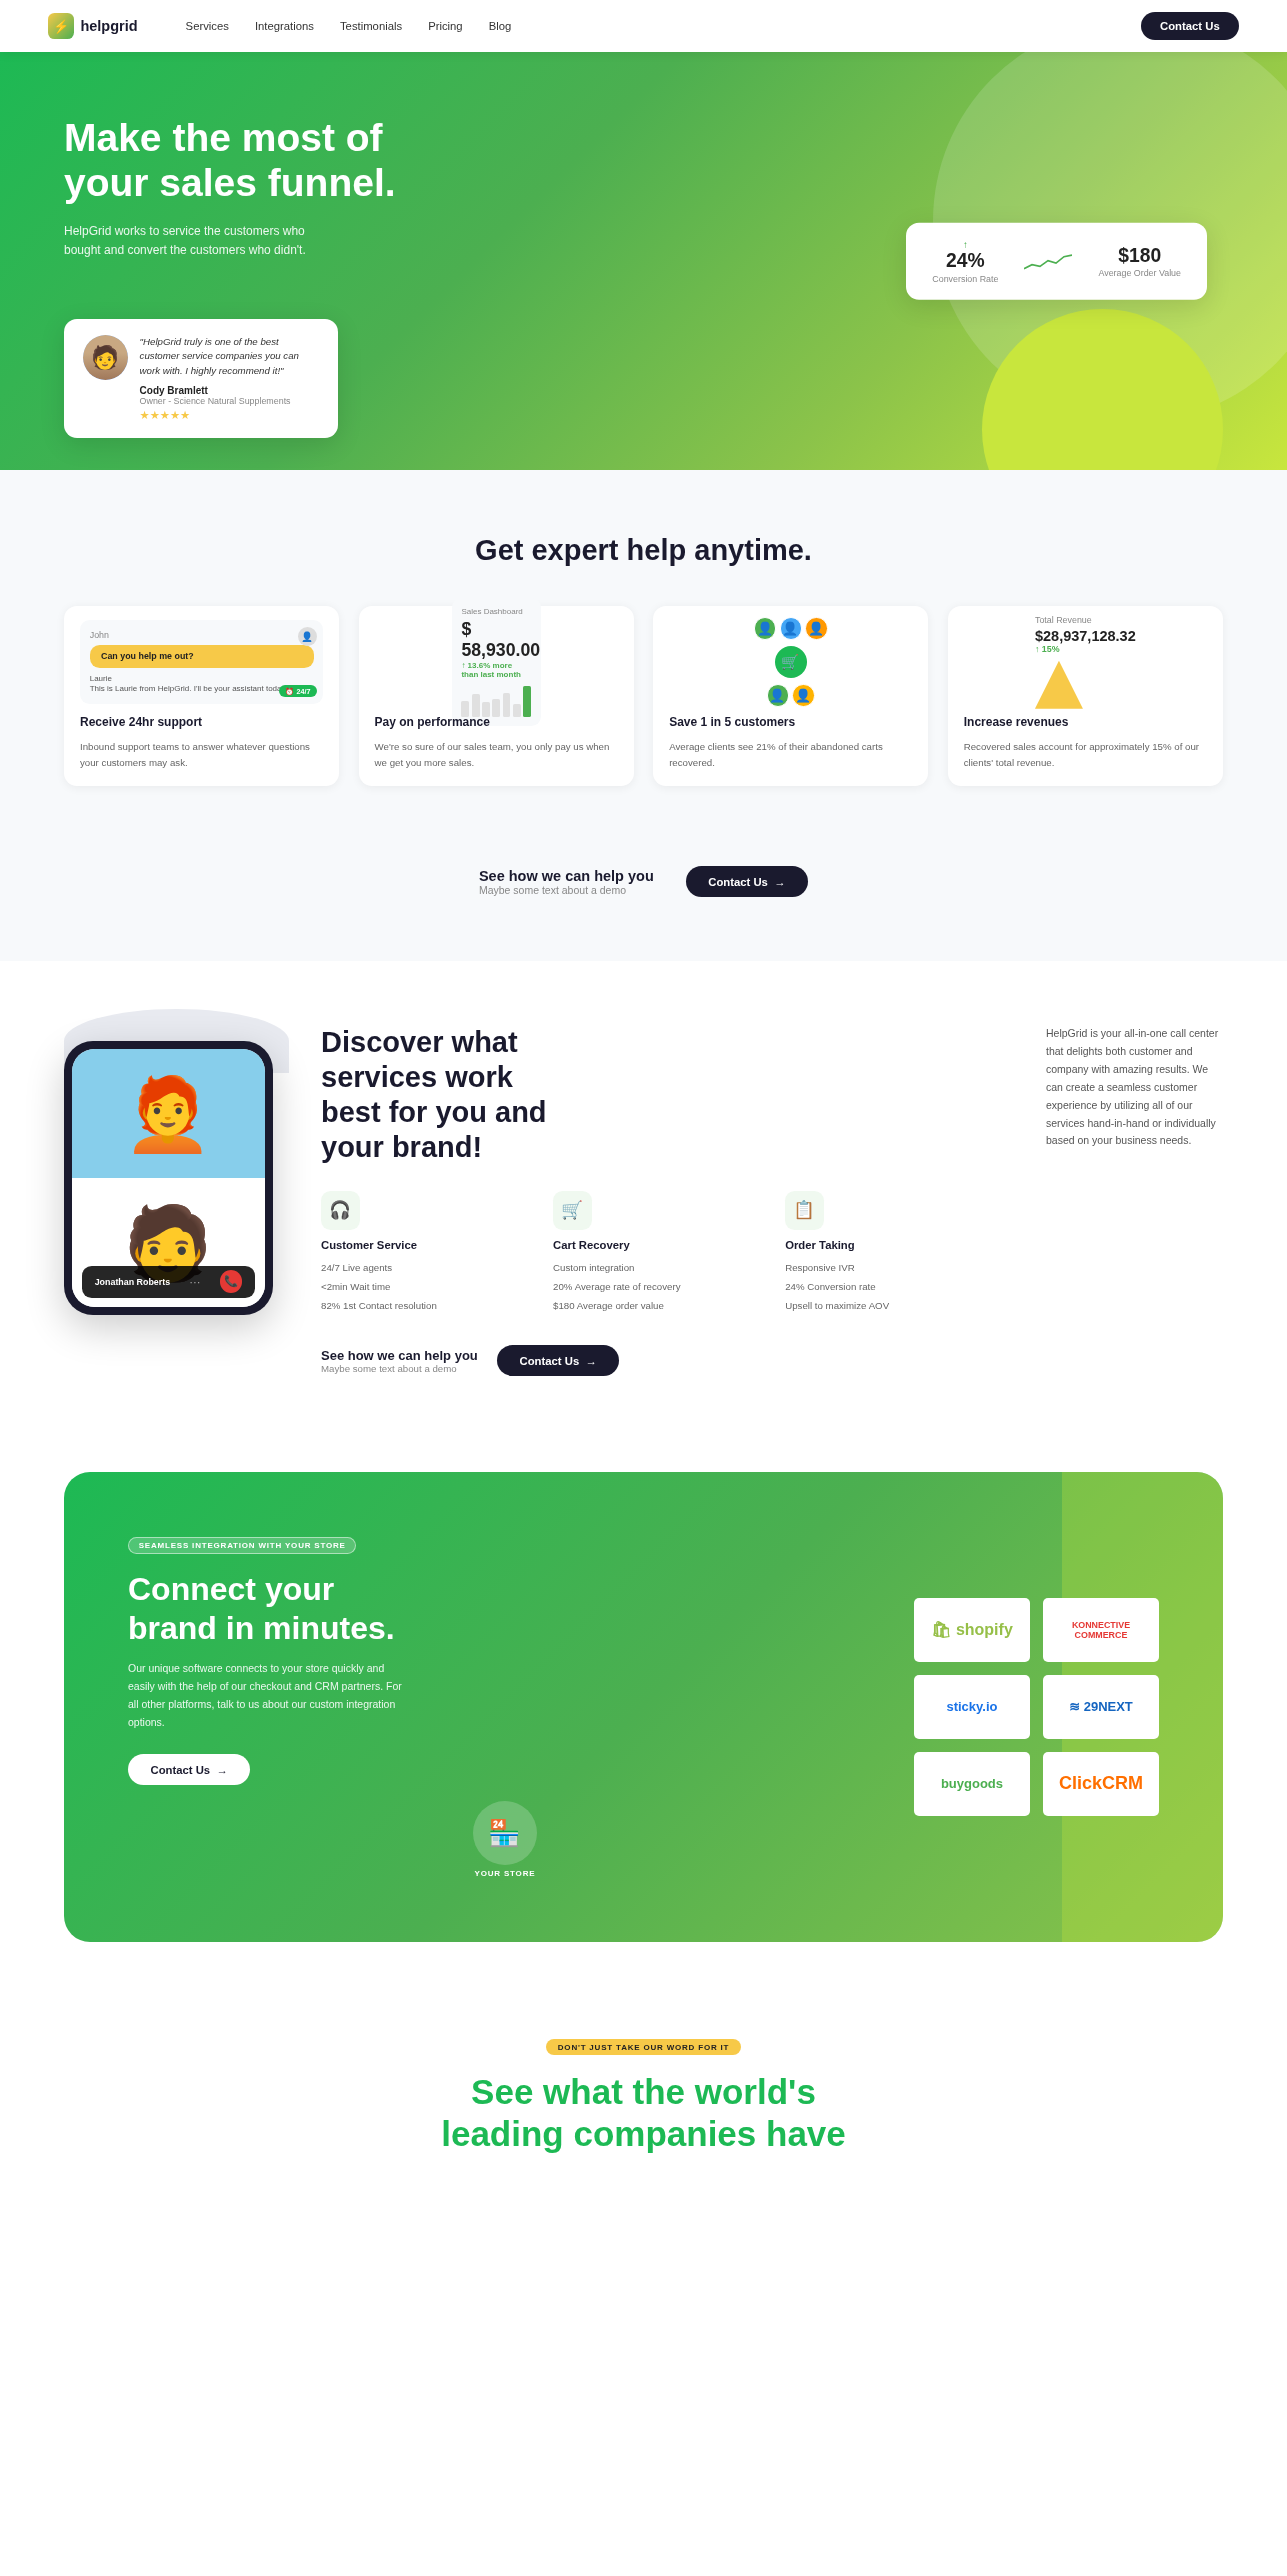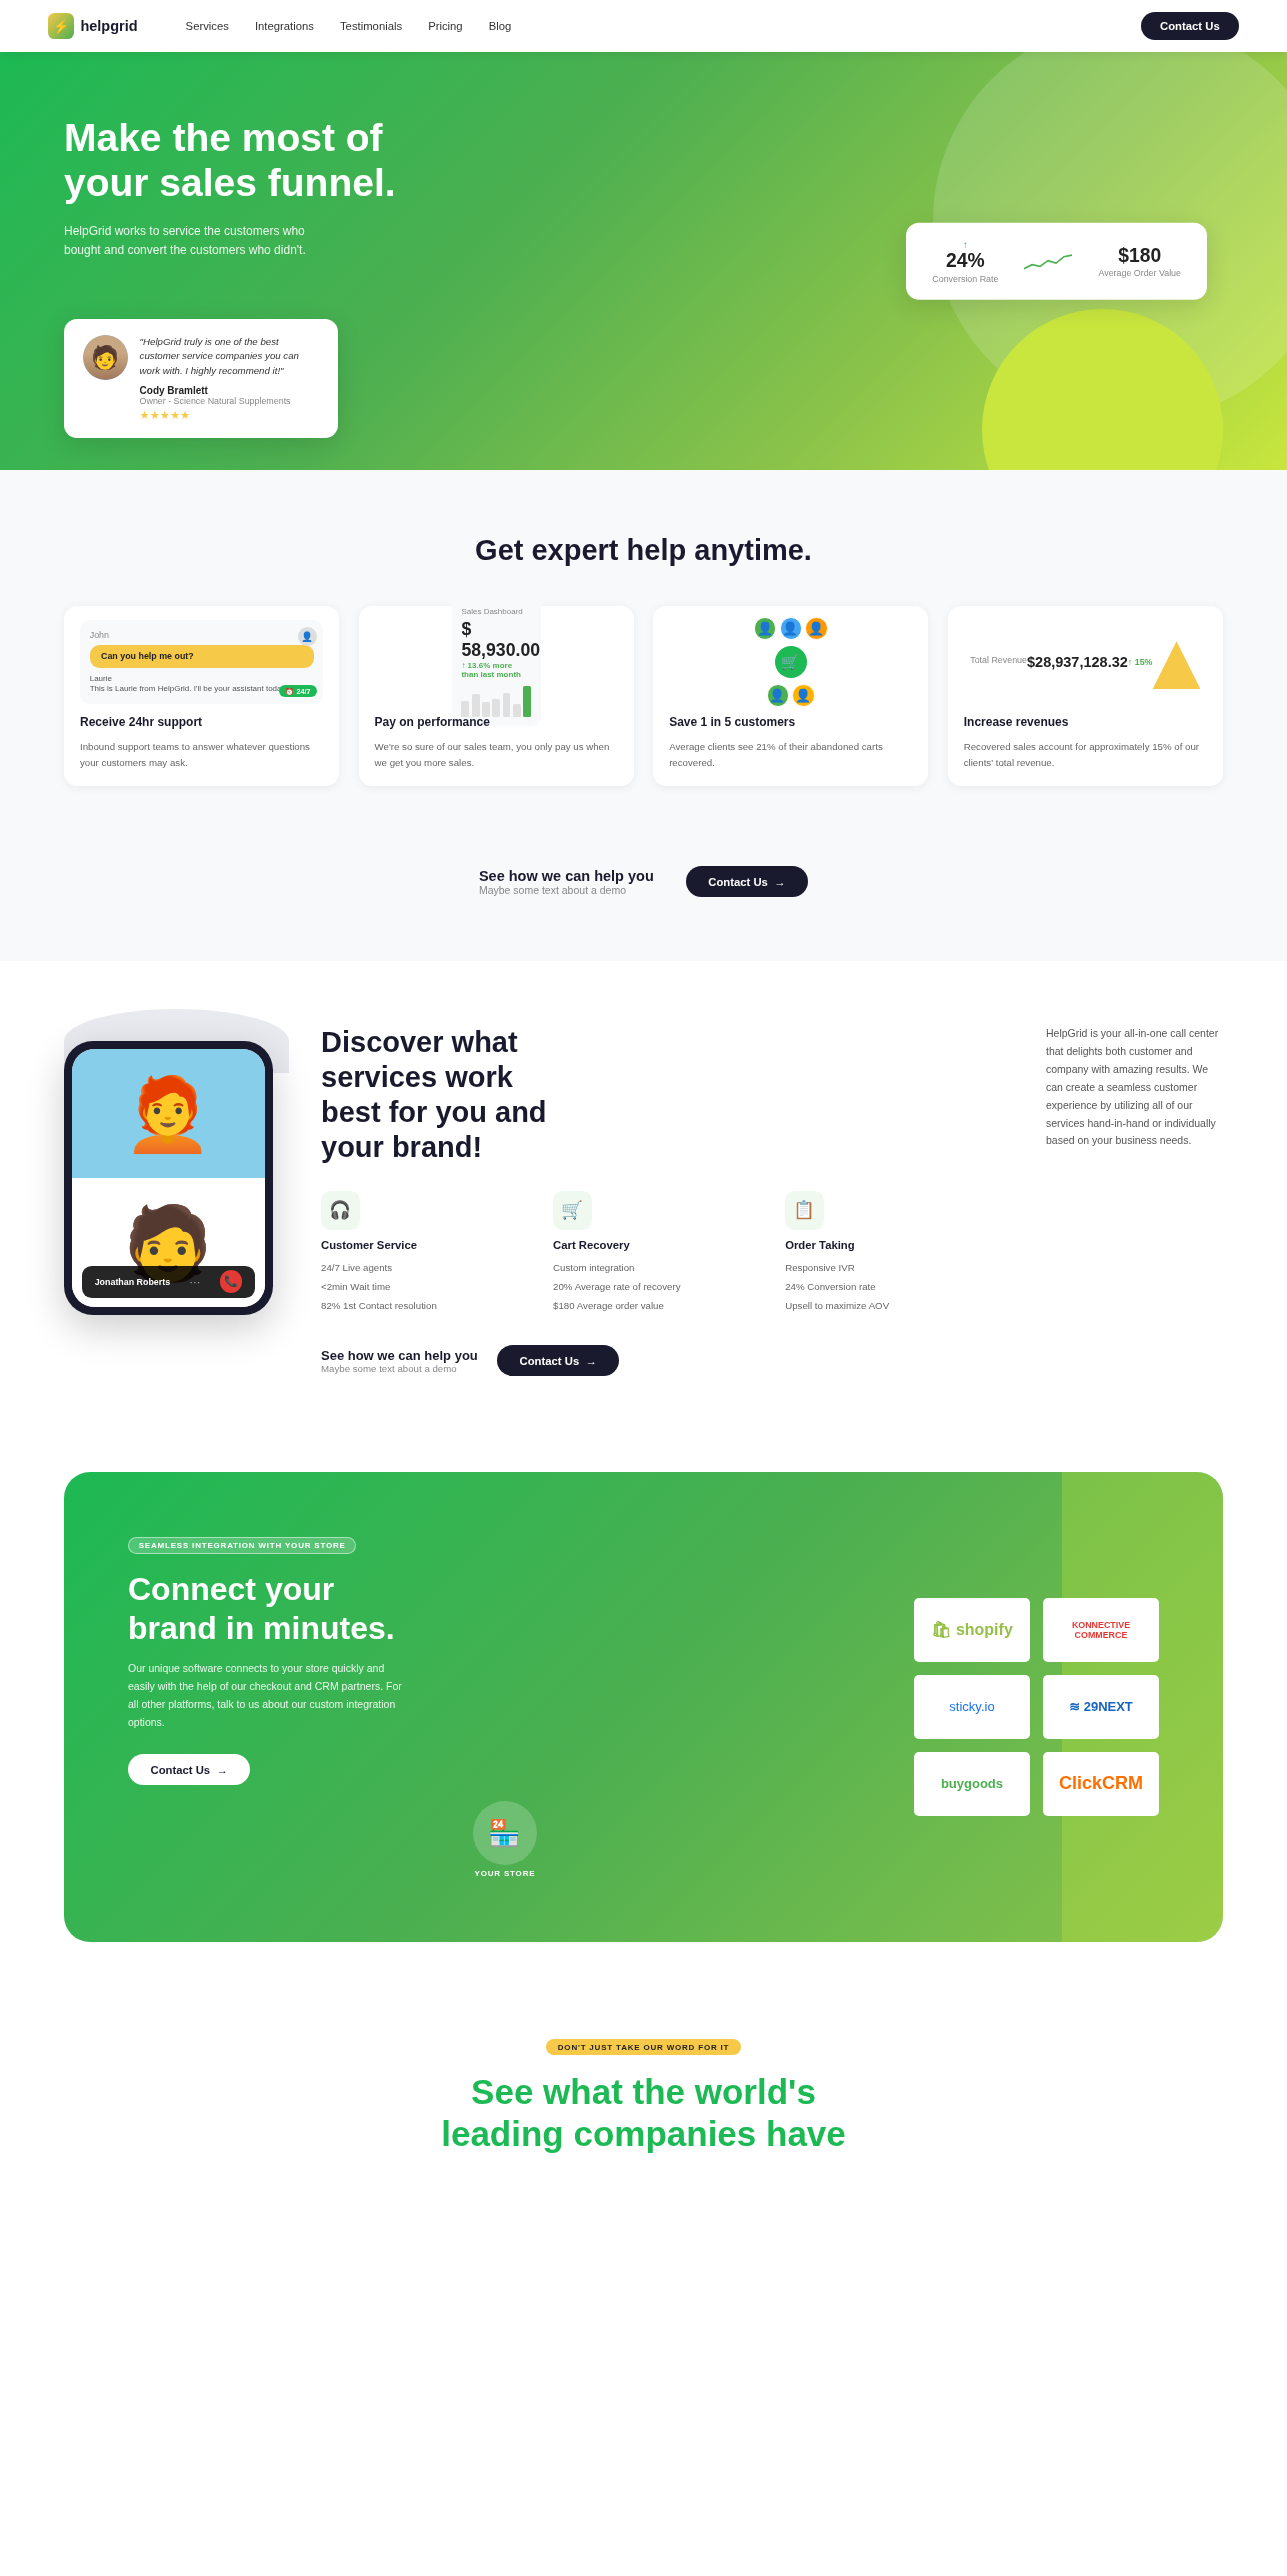--- a/index.html
+++ b/index.html
@@ -134,21 +134,21 @@
     .badge-pill { background: rgba(255,255,255,0.2); border: 0.8px solid rgba(255,255,255,0.5); color: #fff; font-size: 8px; font-weight: 700; padding: 3.2px 9.7px; border-radius: 16px; display: inline-block; margin-bottom: 16px; letter-spacing: 0.8px; }
     .integrations-left h2 { font-size: 32px; font-weight: 800; color: #fff; line-height: 1.2; margin-bottom: 13px; }
     .integrations-left p { font-size: 10.5px; color: rgba(255,255,255,0.9); line-height: 1.7; margin-bottom: 22.5px; max-width: 274px; }
     .btn-white { background: #fff; color: #1a1a2e; border: none; padding: 9.7px 22.5px; border-radius: 19.3px; font-size: 11.3px; font-weight: 600; cursor: pointer; display: inline-flex; align-items: center; gap: 6.4px; }
     .store-icon-circle { width: 64px; height: 64px; background: rgba(255,255,255,0.2); border-radius: 50%; display: flex; align-items: center; justify-content: center; font-size: 26px; margin: 16px auto 0; }
     .integrations-grid { display: grid; grid-template-columns: repeat(2, 1fr); gap: 13px; z-index: 2; }
     .integration-card { background: #fff; border-radius: 5px; padding: 16px; display: flex; align-items: center; justify-content: center; min-width: 113px; min-height: 64px; }
     .integration-logo { font-size: 14.5px; font-weight: 700; color: #333; }
     .shopify-green { color: #96bf48; font-size: 16px; font-weight: 800; }
     .konnective-red { color: #e53935; font-size: 10.5px; font-weight: 700; }
-    .sticky-blue { color: #1a73e8; font-size: 13px; font-weight: 400; text-align: right; }
+    .sticky-blue { color: #1a73e8; font-size: 13px; font-weight: 700; text-align: right; }
     .nextnine-blue { color: #1565c0; font-size: 13px; font-weight: 700; }
     .buygoods-green { color: #4caf50; font-size: 13px; font-weight: 700; }
     .clickcrm-orange { color: #ff6f00; font-size: 18px; font-weight: 700; }
 
     
     .section-testimonials-bottom { padding: 64px 64px 32px; text-align: center; }
     .badge-yellow { background: #f7c948; color: #222; font-size: 8px; font-weight: 700; padding: 3.2px 11.3px; border-radius: 16px; display: inline-block; margin-bottom: 16px; letter-spacing: 0.8px; }
     .section-testimonials-bottom h2 { font-size: 35px; font-weight: 800; color: #1a1a2e; line-height: 1.2; }
     .section-testimonials-bottom h2 span { color: #1db954; }
 
@@ -277,21 +277,21 @@
             <div class="person-icon" style="background:#ffb300;">👤</div>
           </div>
         </div>
       </div>
       <div class="feature-title">Save 1 in 5 customers</div>
       <div class="feature-desc">Average clients see 21% of their abandoned carts recovered.</div>
     </div>
 
     <div class="feature-card">
       <div class="feature-icon-area">
-        <div style="display:flex;flex-direction:row;align-items:center;">
+        <div style="display:flex;flex-direction:column;">
           <div style="font-size:8.9px;color:#888;margin-bottom:3.2px;">Total Revenue</div>
           <div style="font-size:14.5px;font-weight:800;color:#222;">$28,937,128.32</div>
           <div style="color:#4caf50;font-size:8.9px;font-weight:600;">↑ 15%</div>
           <div class="arrow-up-box" style="margin-top:6.4px;"></div>
         </div>
       </div>
       <div class="feature-title">Increase revenues</div>
       <div class="feature-desc">Recovered sales account for approximately 15% of our clients' total revenue.</div>
     </div>
 

